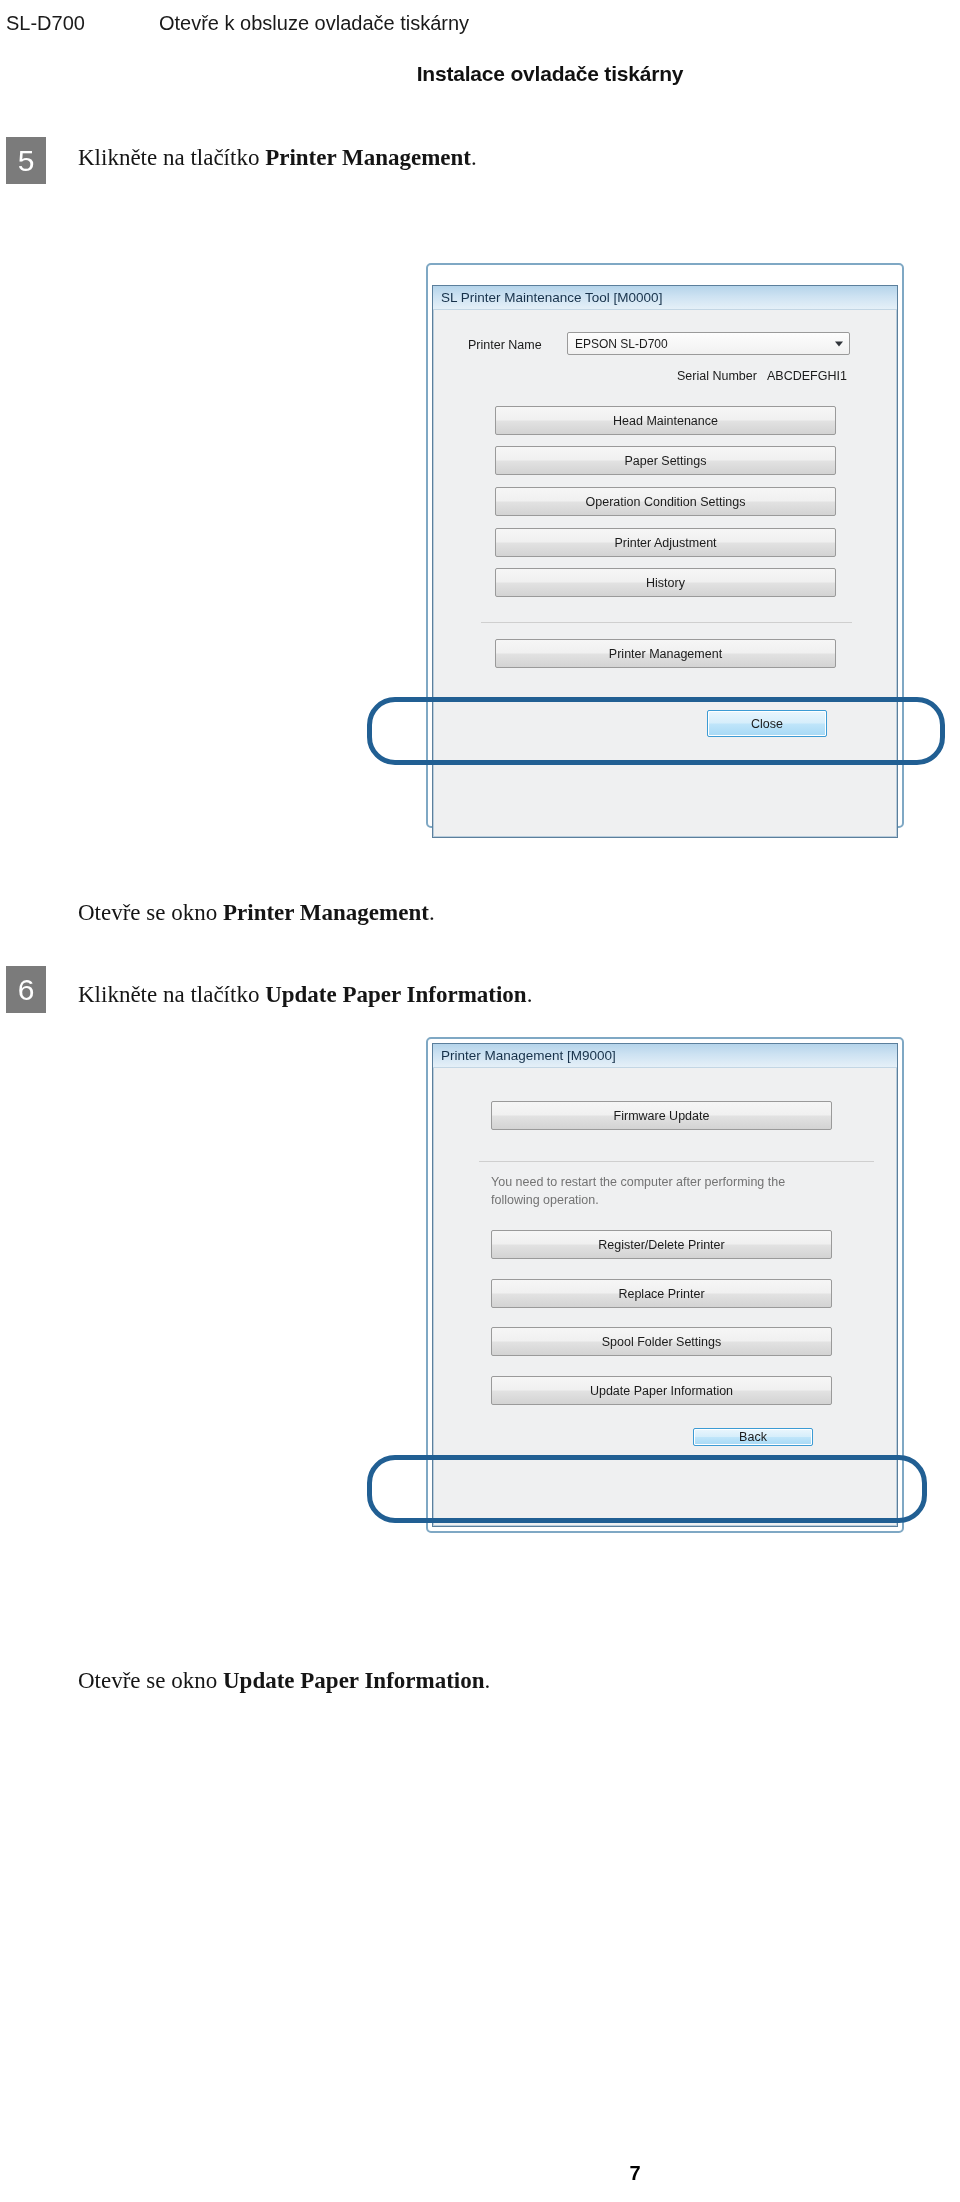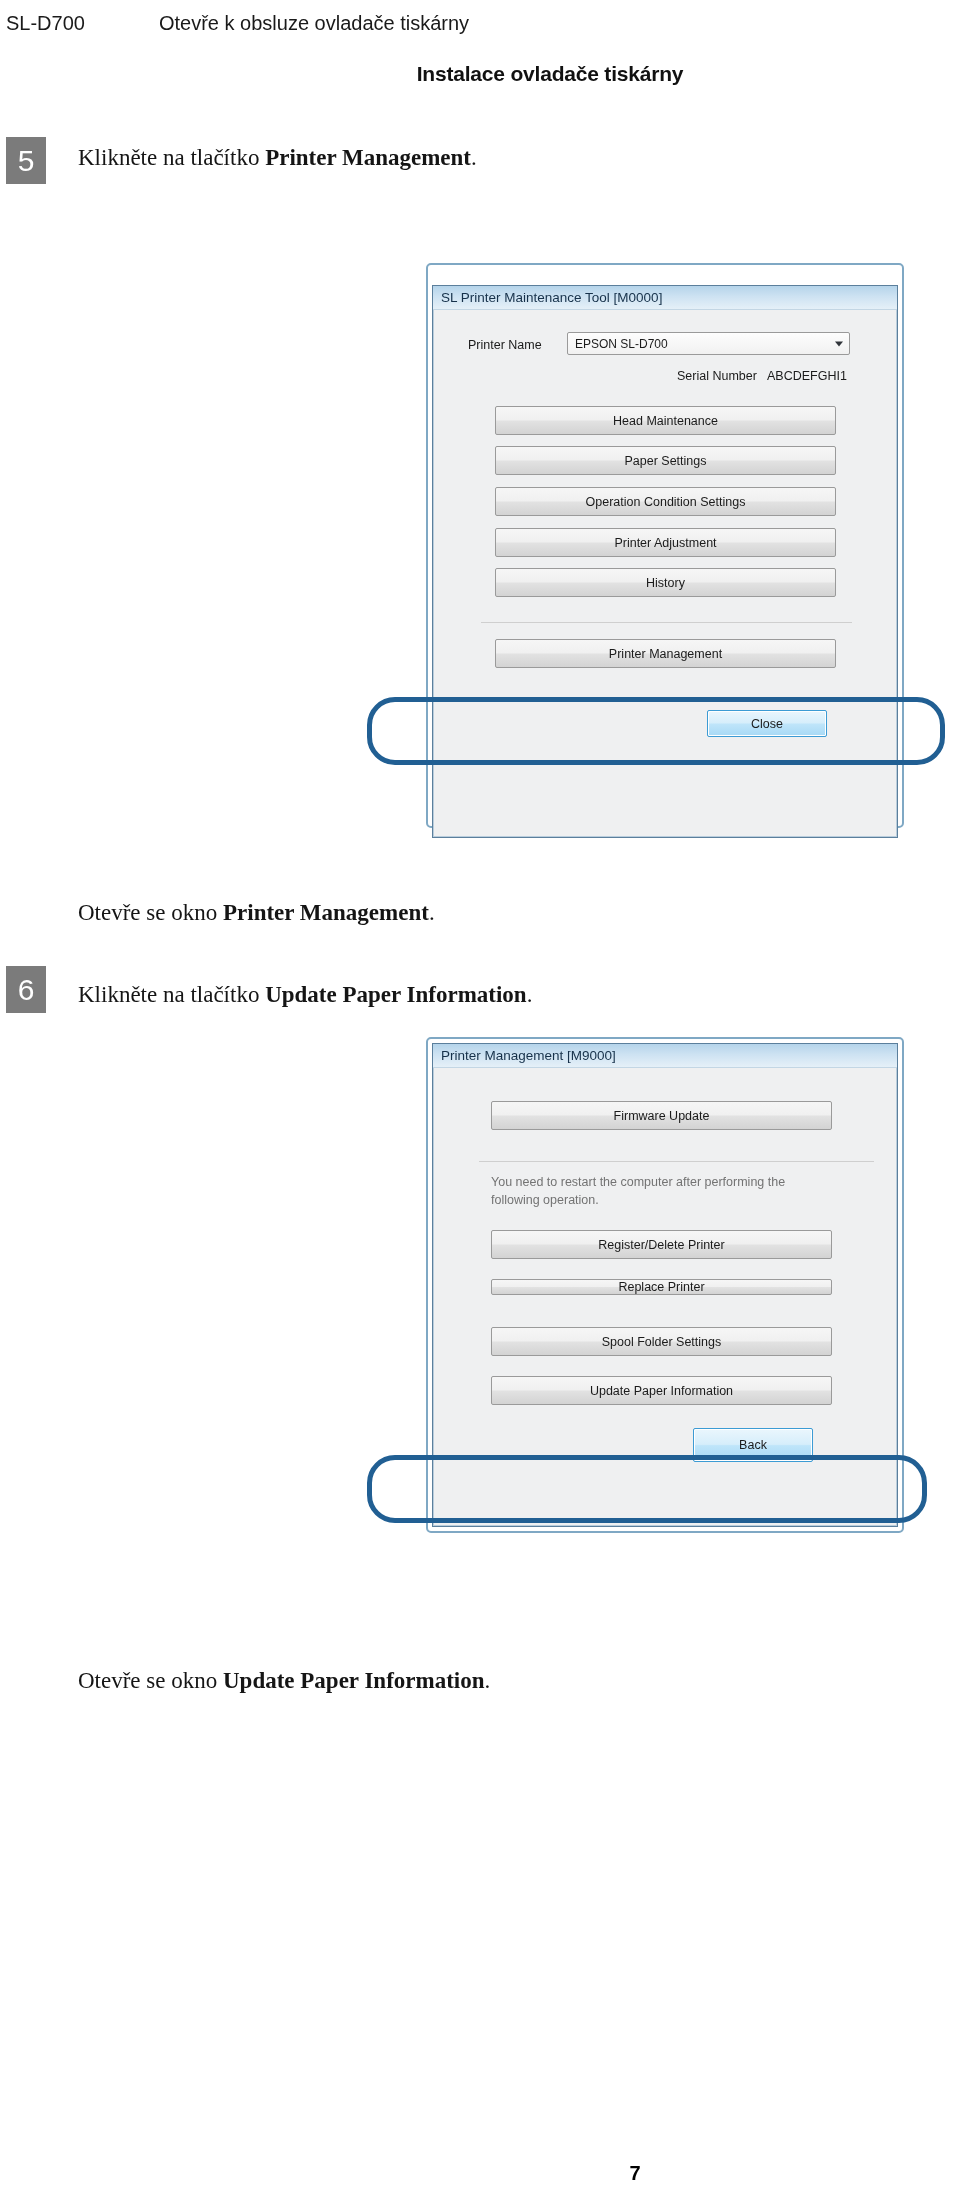--- a/index.html
+++ b/index.html
@@ -254,25 +254,25 @@
 
     <div class="dlg-body" style="height:459px;">
 
       <div class="winbtn" style="left:58px; top:33px; width:341px; height:29px;">Firmware Update</div>
 
       <div class="dlg-sep" style="left:46px; top:93px; width:395px;"></div>
 
       <div class="dlg-multiline" style="left:58px; top:106px; width:330px;">You need to restart the computer after performing the following operation.</div>
 
       <div class="winbtn" style="left:58px; top:162px; width:341px; height:29px;">Register/Delete Printer</div>
-      <div class="winbtn" style="left:58px; top:211px; width:341px; height:16px;">Replace Printer</div>
+      <div class="winbtn" style="left:58px; top:211px; width:341px; height:29px;">Replace Printer</div>
       <div class="winbtn" style="left:58px; top:259px; width:341px; height:29px;">Spool Folder Settings</div>
       <div class="winbtn" style="left:58px; top:308px; width:341px; height:29px;">Update Paper Information</div>
 
-      <div class="winbtn blue" style="left:260px; top:360px; width:120px; height:34px;">Back</div>
+      <div class="winbtn blue" style="left:260px; top:360px; width:120px; height:18px;">Back</div>
 
     </div>
   </div>
 </div>
 
 <div class="callout" style="left:367px; top:1455px; width:560px; height:68px;"></div>
 
 <div class="note-text" style="top:1645px;margin-top:23px;">
   <span>Otevře se okno </span><b>Update Paper Information</b><span>.</span>
 </div>

